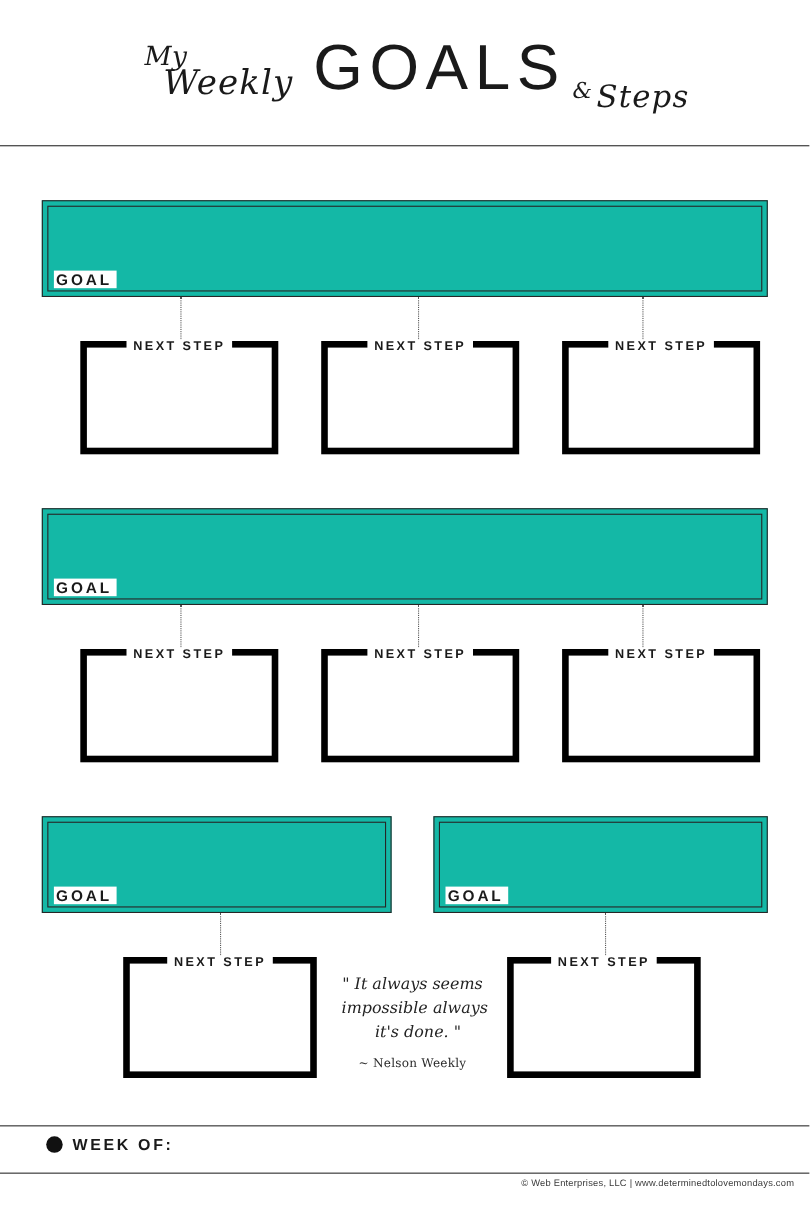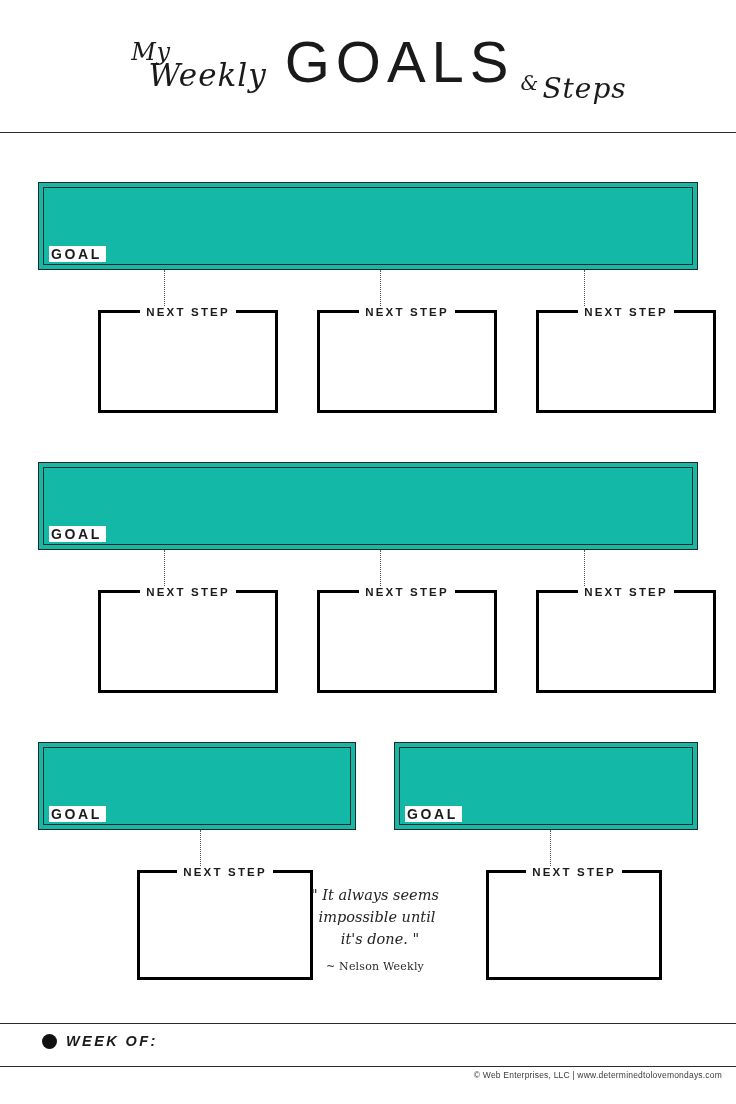--- a/index.html
+++ b/index.html
@@ -116,24 +116,23 @@
     letter-spacing: 2.6px;
     background: #ffffff;
     padding: 0 4px 0 2px;
     line-height: 16px;
     z-index: 3;
   }
 
   
   .step-box {
     position: absolute;
-    border: 3px solid #000000;
+    border: 6px solid #000000;
     box-sizing: border-box;
     background: #fff;
-    margin-left: 25px;
   }
   .step-label {
     position: absolute;
     top: -8px;
     left: 0;
     width: 100%;
     text-align: center;
     font-size: 11.5px;
     font-weight: 700;
     letter-spacing: 2.2px;
@@ -181,23 +180,22 @@
     top: 1023px;
     width: 736px;
     height: 1px;
     background: #2b2b2b;
   }
   .week-of {
     position: absolute;
     left: 42px;
     top: 1033px;
     display: flex;
-    align-items: flex-end;
+    align-items: flex-start;
     gap: 9px;
-    font-style: italic;
   }
   .bullet {
     width: 15px;
     height: 15px;
     border-radius: 50%;
     background: #111;
     display: inline-block;
   }
   .week-text {
     font-size: 14.5px;
@@ -287,21 +285,21 @@
 
   <div class="step-box" style="left:112px; top:870px; width:176px; height:110px;">
     <div class="step-label"><span>NEXT STEP</span></div>
   </div>
   <div class="step-box" style="left:461px; top:870px; width:176px; height:110px;">
     <div class="step-label"><span>NEXT STEP</span></div>
   </div>
 
   <div class="quote" style="left:300px; top:884px; width:150px;">
     <div class="line1">" It always seems</div>
-    <div class="line2">impossible until</div>
+    <div class="line2">impossible always</div>
     <div class="line3">it's done. "</div>
     <div class="quote-author">~ Nelson Weekly</div>
   </div>
 
   <div class="footer-rule"></div>
 
   <div class="week-of">
     <span class="bullet"></span>
     <span class="week-text">WEEK OF:</span>
   </div>

